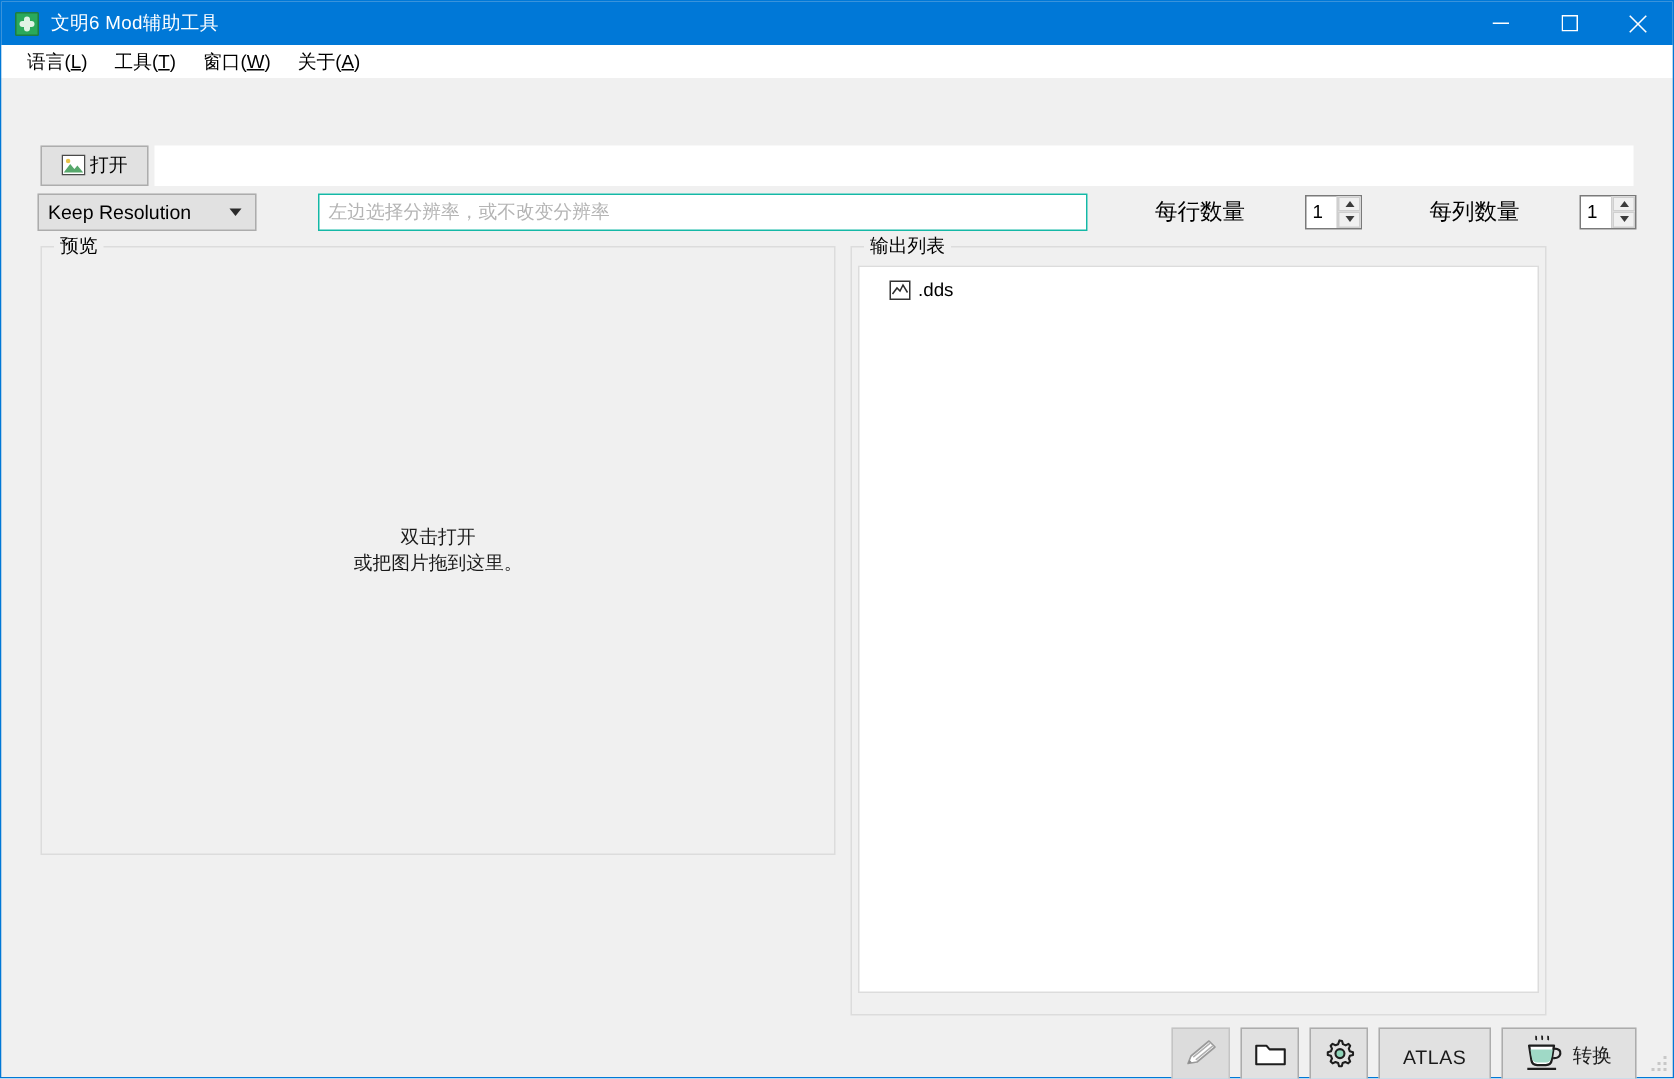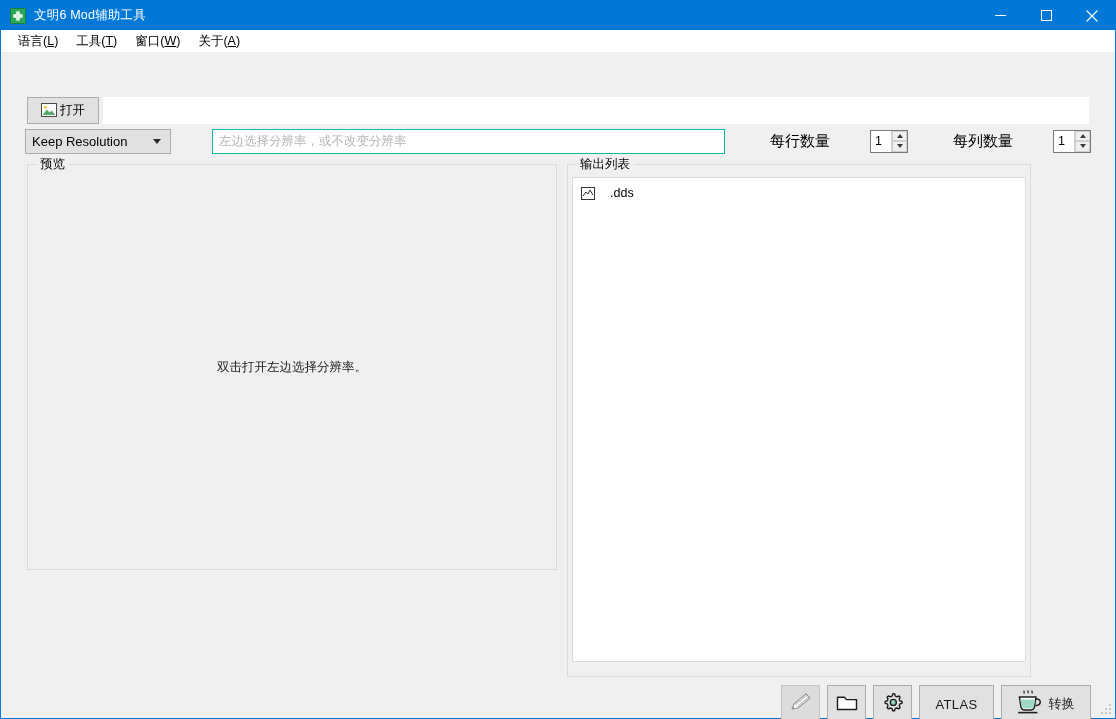--- a/index.html
+++ b/index.html
@@ -275,43 +275,43 @@
     top: 112px;
     width: 464px;
     height: 513px;
   }
   .preview-area {
     position: absolute;
     left: 0; top: 0; right: 0; bottom: 0;
     display: flex;
     align-items: center;
     justify-content: center;
-    flex-direction: row;
+    flex-direction: column;
     color: #1a1a1a;
     font-size: 12.5px;
     line-height: 17px;
     text-align: center;
   }
   .listbox {
     position: absolute;
     left: 4px;
     top: 12px;
     right: 4px;
     bottom: 14px;
     background: #ffffff;
     border: 1px solid #dcdcdc;
     box-sizing: border-box;
     overflow: hidden;
   }
   .list-item {
     display: flex;
     align-items: center;
     height: 20px;
-    padding-left: 8px;
-    gap: 15px;
+    padding-left: 20px;
+    gap: 5px;
     font-size: 12.5px;
     margin-top: 5px;
   }
   .ico-dds {
     width: 14px; height: 13px;
     border: 1px solid #333;
     box-sizing: border-box;
     background: #ffffff;
     position: relative;
     flex: 0 0 auto;
@@ -443,21 +443,21 @@
               <span class="tri-dn"></span>
             </div>
         </div>
       </div>
     </div>
 
     <div class="group" id="group-preview">
       <div class="glabel">预览</div>
       <div class="preview-area">
         <div>双击打开</div>
-        <div>左边选择分辨率。</div>
+        <div>或把图片拖到这里。</div>
       </div>
     </div>
 
     <div class="group" id="group-output">
       <div class="glabel">输出列表</div>
       <div class="listbox">
         <div class="list-item">
           <span class="ico-dds">
             <svg width="12" height="11" viewBox="0 0 12 11">
               <polyline points="1,8 4,4 6,6 8,2 11,7" fill="none" stroke="#2b2b2b" stroke-width="1"></polyline>

